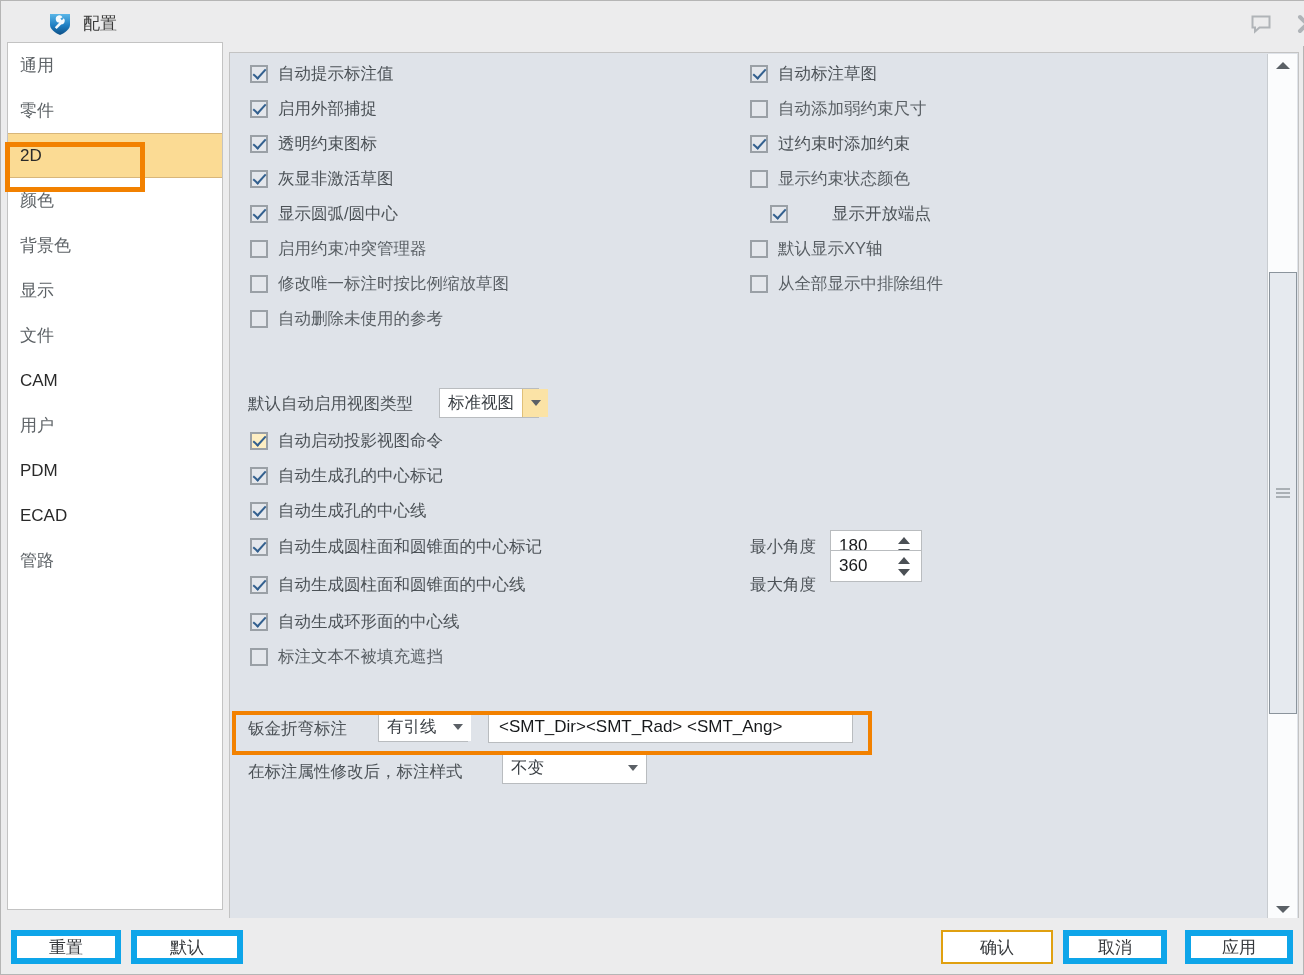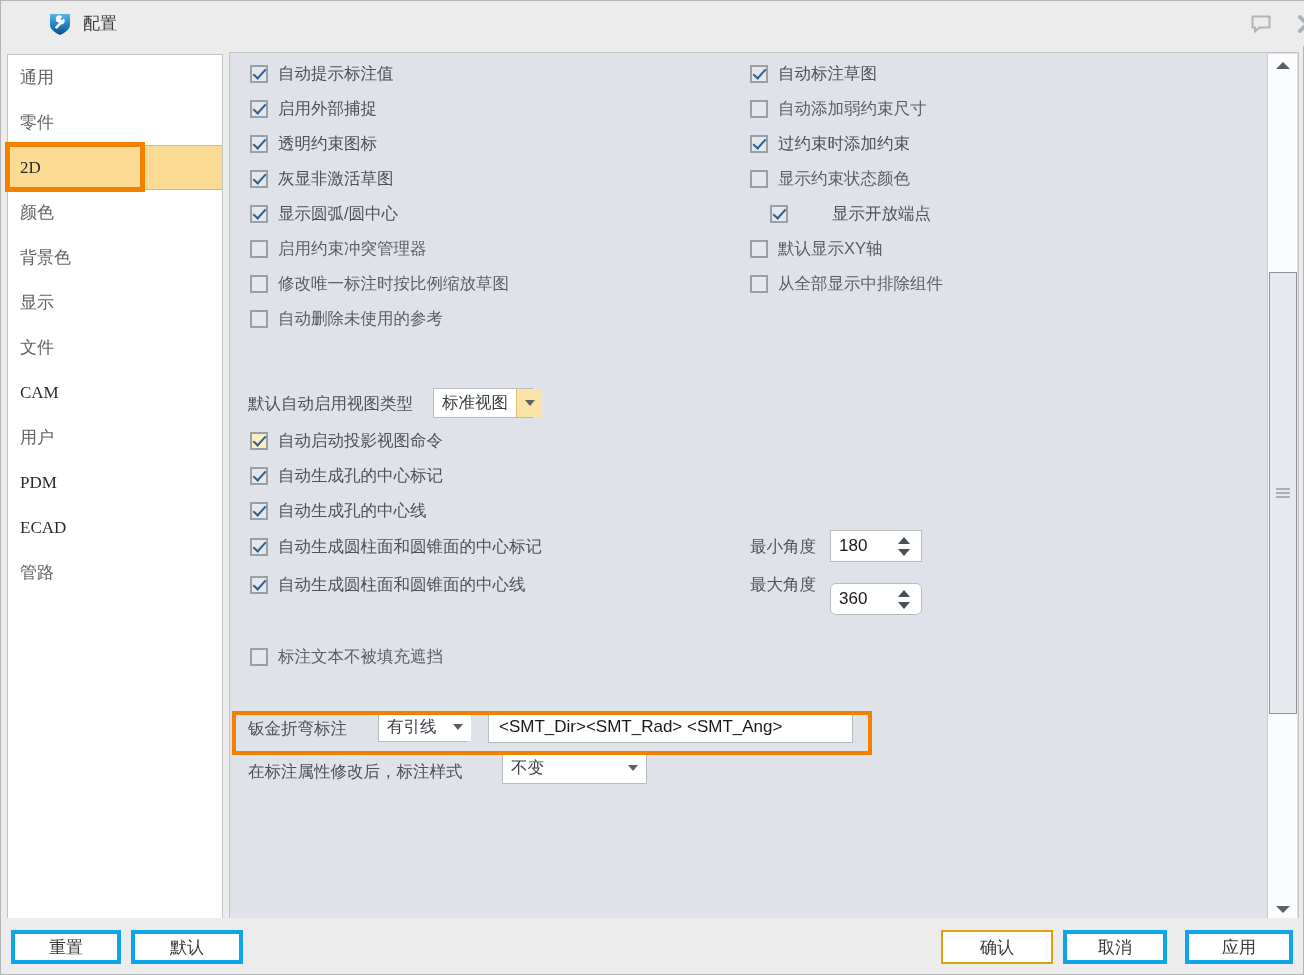--- a/index.html
+++ b/index.html
@@ -31,35 +31,35 @@
     color: #3a3a3a;
   }
   .title-actions {
     margin-left: auto; display: flex; align-items: center; gap: 22px;
     margin-right: 20px;
   }
   .tbtn { width: 24px; height: 24px; display:block; cursor: pointer; }
 
   
   .sidebar {
-    position: absolute; left: 6px; top: 53px;
+    position: absolute; left: 6px; top: 41px;
     width: 216px; height: 868px;
     background: #ffffff;
     border: 1px solid #c3c3c3;
     overflow: hidden;
   }
   .side-item {
     height: 45px; line-height: 45px;
     padding-left: 12px;
     font-size: 17px;
     color: #5d6266;
     cursor: pointer;
     white-space: nowrap;
   }
-  .side-item.latin { color: #2a2a2a; font-family: Liberation Serif, serif; }
+  .side-item.latin { color: #2a2a2a; }
   .side-item.selected {
     background: #fbdb94;
     border-top: 1px solid #d8b67a;
     border-bottom: 1px solid #d8b67a;
     color: #2a2a2a;
     height: 45px; line-height: 43px;
   }
 
   
   .anno-2d {
@@ -241,21 +241,21 @@
   
   .bottom {
     position: absolute; left: 0; bottom: 0;
     width: 1302px; height: 56px;
     background: #ececed;
   }
   .btn {
     position: absolute; top: 12px;
     height: 34px;
     background: #ffffff;
-    border: 4px solid #0ea5e9;
+    border: 6px solid #0ea5e9;
     display: flex; align-items: center; justify-content: center;
     font-size: 17px; color: #36393c;
     cursor: pointer;
   }
   .btn.primary { border: 2px solid #e0a010; }
 </style>
 </head>
 <body>
 
 <div id="app">
@@ -383,21 +383,21 @@
         <span class="cbx"></span>
         <span class="cb-label dim">默认显示XY轴</span>
       </div>
       <div class="cb-row" style="left:520px; top:218px;">
         <span class="cbx"></span>
         <span class="cb-label dim">从全部显示中排除组件</span>
       </div>
 
 
       <div class="flbl" style="left:18px; top:340px;">默认自动启用视图类型</div>
-      <div class="combo amber" style="left:203px; top:335px; width:100px;">
+      <div class="combo amber" style="left:209px; top:335px; width:100px;">
         <div class="cval">标准视图</div>
         <div class="carrow">
             <i></i>
           </div>
       </div>
 
       <div class="cb-row" style="left:20px; top:375px;">
         <span class="cbx on hov"></span>
         <span class="cb-label">自动启动投影视图命令</span>
       </div>
@@ -409,36 +409,40 @@
         <span class="cbx on"></span>
         <span class="cb-label">自动生成孔的中心线</span>
       </div>
       <div class="cb-row" style="left:20px; top:481px;">
         <span class="cbx on"></span>
         <span class="cb-label">自动生成圆柱面和圆锥面的中心标记</span>
       </div>
       <div class="cb-row" style="left:20px; top:519px;">
         <span class="cbx on"></span>
         <span class="cb-label">自动生成圆柱面和圆锥面的中心线</span>
+      </div>
+      <div class="cb-row" style="left:20px; top:556px;">
+        <span class="cbx on"></span>
+        <span class="cb-label">自动生成环形面的中心线</span>
       </div>
       <div class="cb-row" style="left:20px; top:591px;">
         <span class="cbx"></span>
         <span class="cb-label dim">标注文本不被填充遮挡</span>
       </div>
 
       <div class="flbl" style="left:520px; top:483px;">最小角度</div>
       <div class="spin" style="left:600px; top:477px;">
         <div class="sval">180</div>
         <div class="sbtns">
           <i class="up"></i>
           <i class="dn"></i>
         </div>
       </div>
       <div class="flbl" style="left:520px; top:521px;">最大角度</div>
-      <div class="spin" style="left:600px; top:530px;border-radius:6px;">
+      <div class="spin" style="left:600px; top:497px;">
         <div class="sval">360</div>
         <div class="sbtns">
           <i class="up"></i>
           <i class="dn"></i>
         </div>
       </div>
 
       <div class="flbl" style="left:18px; top:665px;">钣金折弯标注</div>
       <div class="combo" style="left:148px; top:659px; width:90px;">
         <div class="cval">有引线</div>

